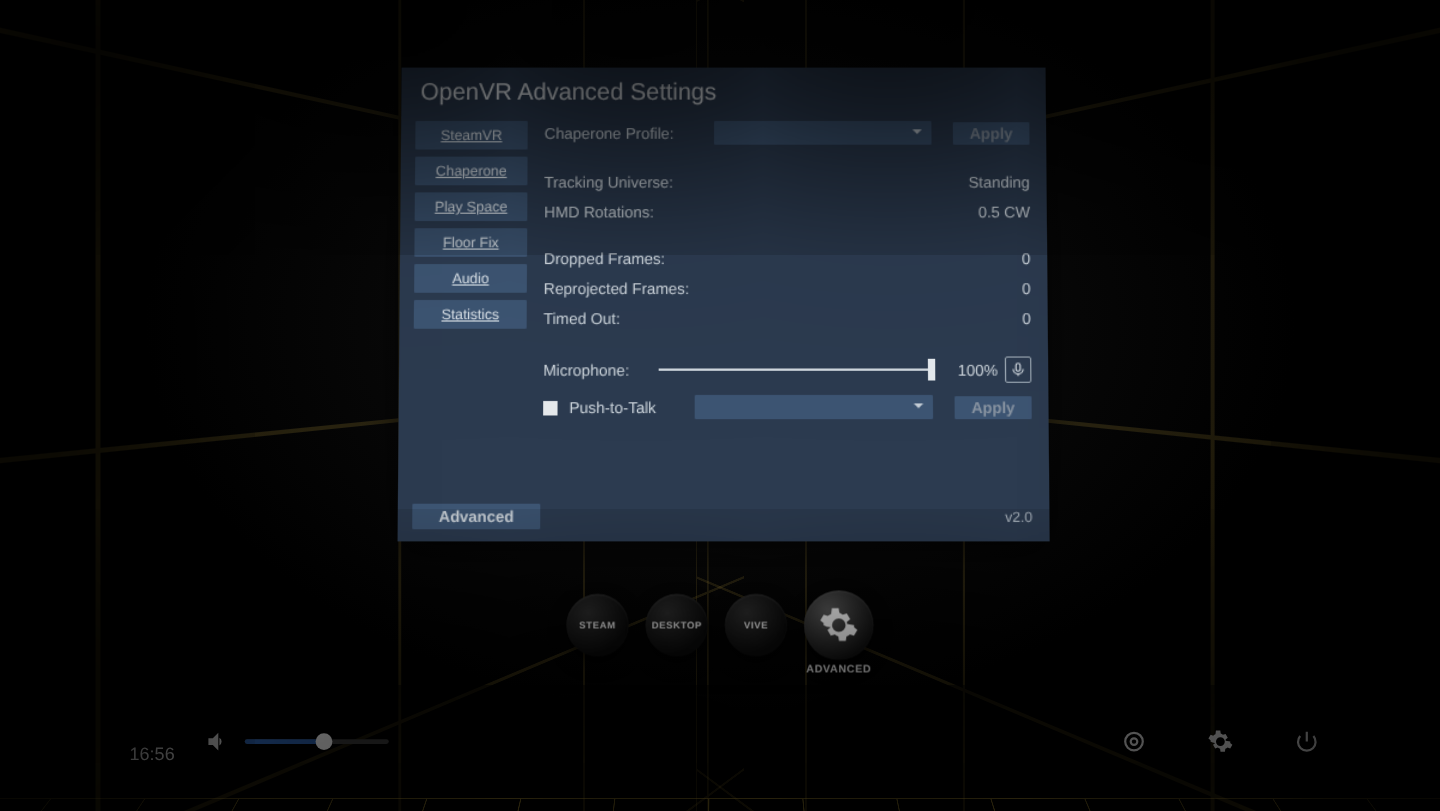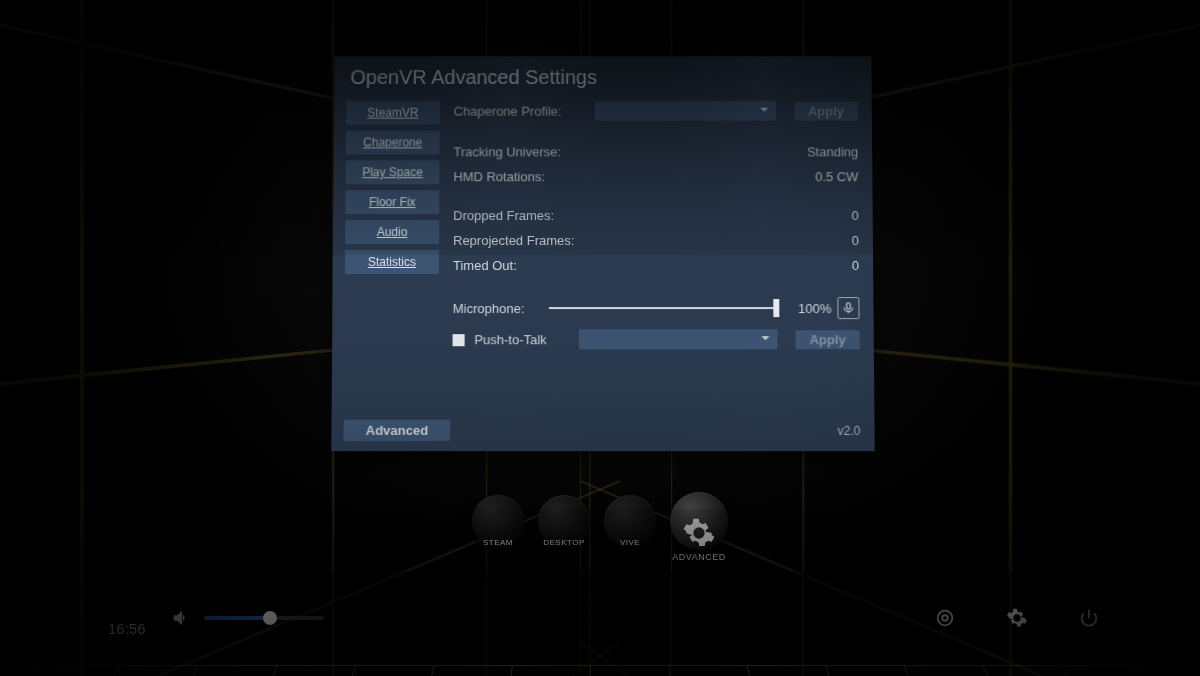--- a/index.html
+++ b/index.html
@@ -84,22 +84,23 @@
   .footer { position: absolute; left: 12px; right: 14px; bottom: 10px; display: flex; align-items: center; }
   .footer .ver { margin-left: auto; font-size: 12px; color: #aeb8c2; }
 
   
   .dock { position: absolute; left: 50%; top: 492px; transform: translateX(-50%); display: flex; gap: 14px; align-items: center; }
   .dbtn {
     width: 52px; height: 52px; border-radius: 50%;
     background: radial-gradient(circle at 35% 30%, #2a2a2a, #0a0a0a 70%);
     box-shadow: 0 6px 14px rgba(0,0,0,.7), inset 0 1px 2px rgba(255,255,255,.08);
     color: #d3d3d3; font-size: 8px; letter-spacing: .5px;
-    display: flex; align-items: flex-end; justify-content: center; cursor: pointer;
+    display: flex; align-items: center; justify-content: center; cursor: pointer;
     position: relative;
+    font-weight: bold;
   }
   .dbtn.active {
     width: 58px; height: 58px;
     background: radial-gradient(circle at 35% 30%, #555, #111 75%);
   }
   .dbtn .cap {
     position: absolute; top: 60px; left: 50%; transform: translateX(-50%);
     font-size: 9px; color: #cfcfcf; letter-spacing: .5px; white-space: nowrap;
   }
 

